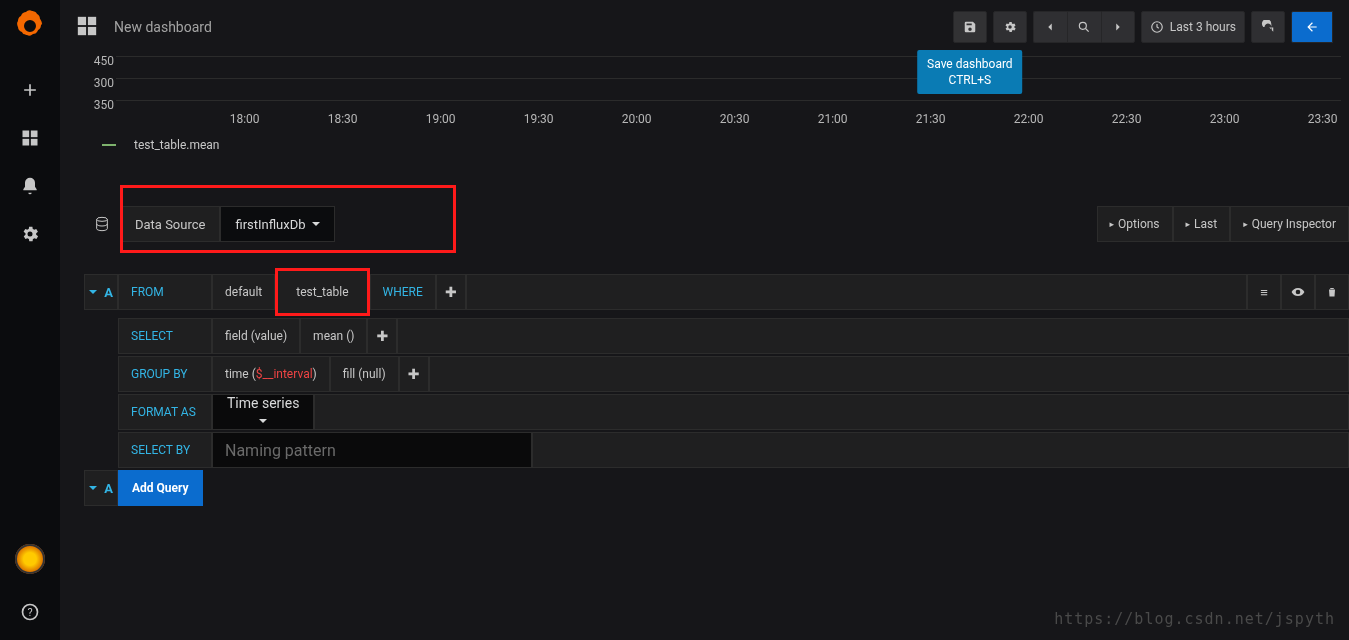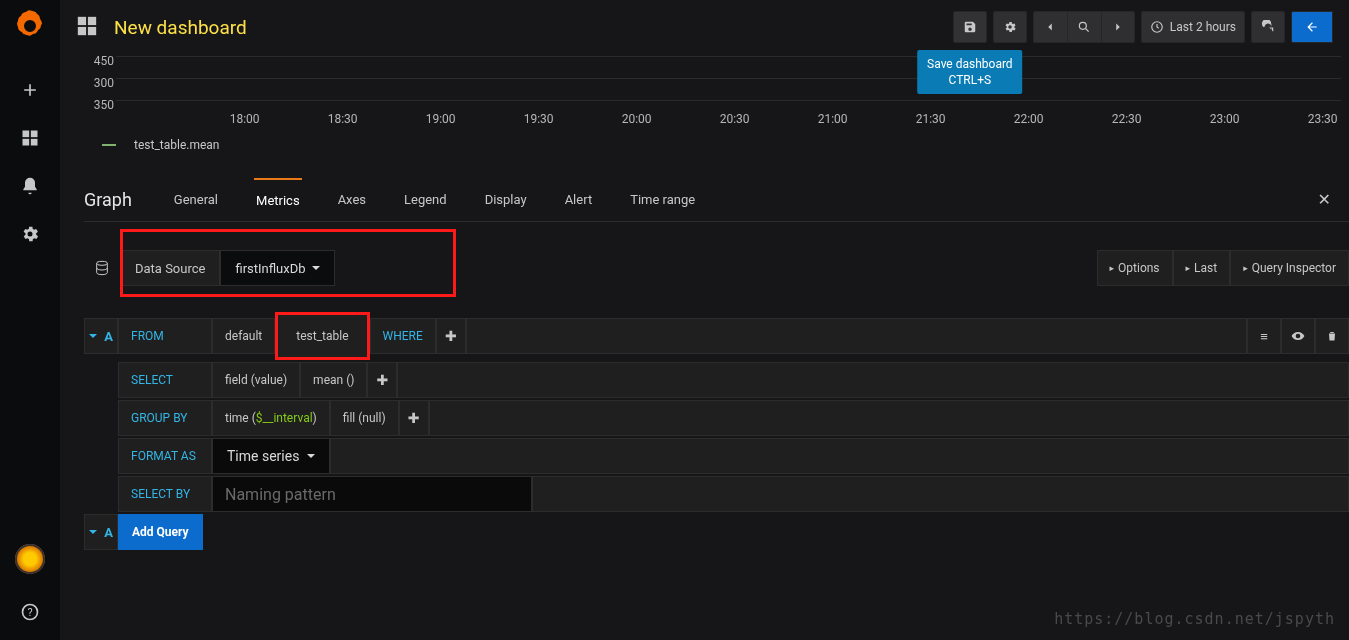--- a/index.html
+++ b/index.html
@@ -10,21 +10,21 @@
 .sidebar-logo { width: 32px; height: 32px; margin-bottom: 28px; display: flex; align-items: center; justify-content: center; }
 .sidebar-icon { width: 40px; height: 40px; display: flex; align-items: center; justify-content: center; color: #c7c7c7; cursor: pointer; margin-bottom: 8px; }
 .sidebar-icon svg { width: 20px; height: 20px; fill: currentColor; }
 .sidebar-spacer { flex: 1; }
 .sidebar-avatar { width: 30px; height: 30px; border-radius: 50%; background: radial-gradient(circle,#ffca00 30%,#d15c00 70%); margin-bottom: 18px; box-shadow: inset 0 0 0 2px #333; }
 
 
 .topnav { position: absolute; left: 60px; top: 0; right: 0; height: 54px; background: #161619; display: flex; align-items: center; padding: 0 16px; }
 .topnav-left { display: flex; align-items: center; gap: 16px; }
 .dash-icon svg { width: 22px; height: 22px; fill: #c7c7c7; }
-.dash-title { font-size: 19px; color: #fde047; }
+.dash-title { font-size: 14px; color: #a3a3a3; }
 .topnav-right { margin-left: auto; display: flex; align-items: center; gap: 6px; }
 .nav-btn { background: #2f2f32; border: 1px solid #262628; height: 32px; min-width: 34px; display: flex; align-items: center; justify-content: center; color: #c7c7c7; cursor: pointer; border-radius: 2px; padding: 0 8px; font-size: 12px; }
 .nav-btn svg { width: 14px; height: 14px; fill: currentColor; }
 .nav-btn-group { display: flex; }
 .nav-btn-group .nav-btn { border-radius: 0; border-right-width: 0; }
 .nav-btn-group .nav-btn:first-child { border-radius: 2px 0 0 2px; }
 .nav-btn-group .nav-btn:last-child { border-radius: 0 2px 2px 0; border-right-width: 1px; }
 .save-btn { background: #323234; position: relative; }
 .tooltip { position: absolute; top: 38px; left: 50%; transform: translateX(-50%); background: #0a7bb4; color: #fff; padding: 6px 10px; border-radius: 2px; white-space: nowrap; font-size: 12px; text-align: center; line-height: 1.35; z-index: 10; }
 .back-btn { background: #0b6cce; color: #fff; width: 42px; border-radius: 2px 0 0 2px; }
@@ -66,29 +66,29 @@
 .qrow { display: flex; align-items: stretch; margin-bottom: 2px; }
 .qrow-handle { width: 34px; background: #1f1f20; border: 1px solid #2c2c2c; display: flex; align-items: center; justify-content: center; color: #33b5e5; cursor: pointer; gap: 2px; }
 .qrow-letter { color: #33b5e5; font-weight: 700; }
 .qrow-label { width: 94px; background: #1f1f20; border: 1px solid #2c2c2c; display: flex; align-items: center; padding-left: 12px; color: #33b5e5; font-size: 12px; height: 36px; }
 .qrow-seg { background: #1f1f20; border: 1px solid #2c2c2c; height: 36px; display: flex; align-items: center; padding: 0 12px; color: #c7c7c7; font-size: 12px; cursor: pointer; white-space: nowrap; }
 .qrow-seg.keyword { color: #33b5e5; }
 .qrow-seg.plus { width: 30px; padding: 0; justify-content: center; font-size: 14px; }
 .qrow-fill { flex: 1; background: #1f1f20; border: 1px solid #2c2c2c; height: 36px; }
 .qrow-actions { display: flex; }
 .qrow-actions .act { width: 34px; background: #1f1f20; border: 1px solid #2c2c2c; display: flex; align-items: center; justify-content: center; color: #c7c7c7; cursor: pointer; height: 36px; }
-.qrow-select { background: #0a0a0b; border: 1px solid #2c2c2c; height: 36px; display: flex; align-items: center; padding: 0 14px; color: #d8d9da; cursor: pointer; gap: 8px; font-size: 14px; }
+.qrow-select { background: #0a0a0b; border: 1px solid #2c2c2c; height: 36px; display: flex; align-items: center; padding: 0 14px; color: #d8d9da; cursor: pointer; gap: 8px; font-size: 14px; flex-direction: column; }
 .qrow-input { background: #0a0a0b; border: 1px solid #2c2c2c; height: 36px; padding: 0 12px; color: #d8d9da; width: 320px; font-size: 16px; }
 .qrow-input::placeholder { color: #6a6a6a; }
 .red-hl-2 { border: 3px solid #ff1a1a; }
 
 .add-query-row { display: flex; margin-top: 2px; }
 .add-query-btn { background: #0b6cce; color: #fff; border: none; height: 36px; padding: 0 14px; cursor: pointer; font-size: 12px; font-weight: 700; }
 
-.param { color: #84cc16; }
+.param { color: #ef4444; }
 
 .watermark { position: absolute; right: 14px; bottom: 12px; color: #4a4a4a; font-family: monospace; font-size: 15px; letter-spacing: 1px; }
 .caret-down { width: 0; height: 0; border-left: 4px solid transparent; border-right: 4px solid transparent; border-top: 4px solid currentColor; display: inline-block; }
 </style>
 </head>
 <body>
 
 <div class="sidebar">
   <div class="sidebar-logo">
     <svg viewBox="0 0 32 32">
@@ -169,21 +169,21 @@
           <svg viewBox="0 0 24 24">
             <path d="M9 6l6 6-6 6z"></path>
           </svg>
         </div>
     </div>
     <div class="nav-btn" style="gap:6px;">
       <svg viewBox="0 0 24 24">
           <circle cx="12" cy="12" r="9" fill="none" stroke="currentColor" stroke-width="2"></circle>
           <path d="M12 7v5l3 2" stroke="currentColor" stroke-width="2" fill="none"></path>
         </svg>
-      <span>Last 2 hours</span>
+      <span>Last 3 hours</span>
     </div>
     <div class="nav-btn">
         <svg viewBox="0 0 24 24">
           <path d="M17.6 6.4A8 8 0 104 12h2a6 6 0 1111 3.5L14 13h7v7l-2.4-2.4z"></path>
         </svg>
       </div>
     <div class="nav-btn back-btn">
         <svg viewBox="0 0 24 24">
           <path d="M20 11H7.8l5.6-5.6L12 4l-8 8 8 8 1.4-1.4L7.8 13H20z"></path>
         </svg>
@@ -216,33 +216,20 @@
     <span style="left:90.5%">23:00</span>
     <span style="left:98.5%">23:30</span>
   </div>
   <div class="chart-legend">
     <span class="legend-line"></span>
     <span>test_table.mean</span>
   </div>
 </div>
 
 <div class="editor">
-  <div class="editor-header">
-    <span class="editor-title">Graph</span>
-    <div class="tabs">
-      <span class="tab">General</span>
-      <span class="tab active">Metrics</span>
-      <span class="tab">Axes</span>
-      <span class="tab">Legend</span>
-      <span class="tab">Display</span>
-      <span class="tab">Alert</span>
-      <span class="tab">Time range</span>
-    </div>
-    <span class="editor-close">✕</span>
-  </div>
 
   <div class="ds-row" style="position:relative;">
     <div class="ds-icon">
         <svg viewBox="0 0 24 24">
           <ellipse cx="12" cy="5" rx="8" ry="3" fill="none" stroke="currentColor" stroke-width="1.5"></ellipse>
           <path d="M4 5v7c0 1.7 3.6 3 8 3s8-1.3 8-3V5" fill="none" stroke="currentColor" stroke-width="1.5"></path>
           <path d="M4 12v7c0 1.7 3.6 3 8 3s8-1.3 8-3v-7" fill="none" stroke="currentColor" stroke-width="1.5"></path>
         </svg>
       </div>
     <div class="ds-box">

